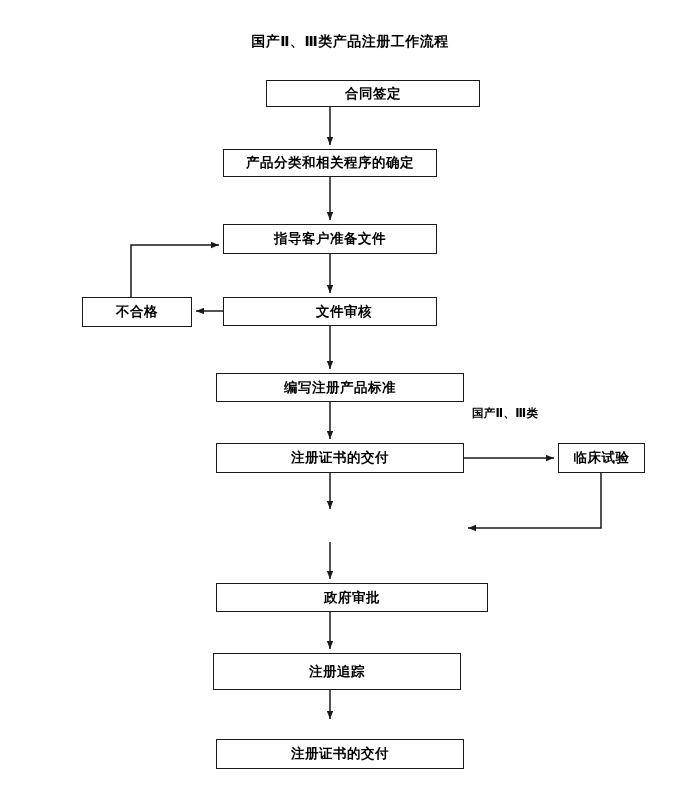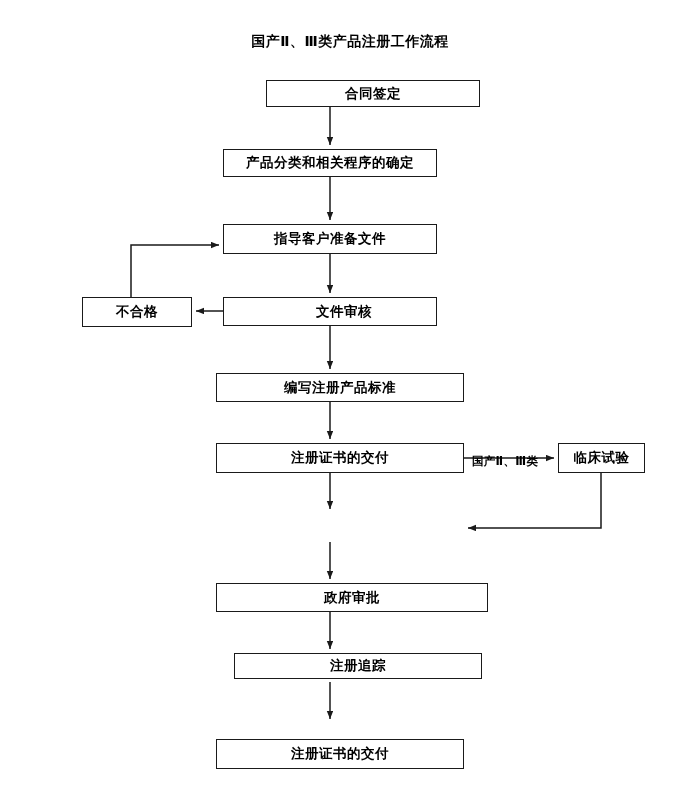--- a/index.html
+++ b/index.html
@@ -109,20 +109,20 @@
     </g>
   </svg>
 
   <div class="node" style="left: 223px; top: 80px; width: 214px; height: 27px; margin-left: 43px;">合同签定</div>
   <div class="node" style="left: 223px; top: 149px; width: 214px; height: 28px;">产品分类和相关程序的确定</div>
   <div class="node" style="left: 223px; top: 224px; width: 214px; height: 30px;">指导客户准备文件</div>
   <div class="node" style="left: 223px; top: 297px; width: 214px; height: 29px; padding-left: 28px;">文件审核</div>
   <div class="node" style="left: 216px; top: 373px; width: 248px; height: 29px;">编写注册产品标准</div>
   <div class="node" style="left: 216px; top: 443px; width: 248px; height: 30px;">注册证书的交付</div>
   <div class="node" style="left: 216px; top: 583px; width: 272px; height: 29px;">政府审批</div>
-  <div class="node" style="left: 234px; top: 653px; width: 248px; height: 26px;">注册追踪</div>
+  <div class="node" style="left: 213px; top: 653px; width: 248px; height: 37px;">注册追踪</div>
   <div class="node" style="left: 216px; top: 723px; width: 248px; height: 30px; margin-top: 16px;">注册证书的交付</div>
   <div class="node" style="left: 82px; top: 297px; width: 110px; height: 30px;">不合格</div>
   <div class="node" style="left: 558px; top: 443px; width: 87px; height: 30px;">临床试验</div>
 
-  <div class="edge-label" style="left: 466px; top: 456px; padding-left: 6px;">国产Ⅱ、Ⅲ类</div>
+  <div class="edge-label" style="left: 466px; top: 408px; padding-left: 6px;">国产Ⅱ、Ⅲ类</div>
 
 </div>
 
 </body></html>

